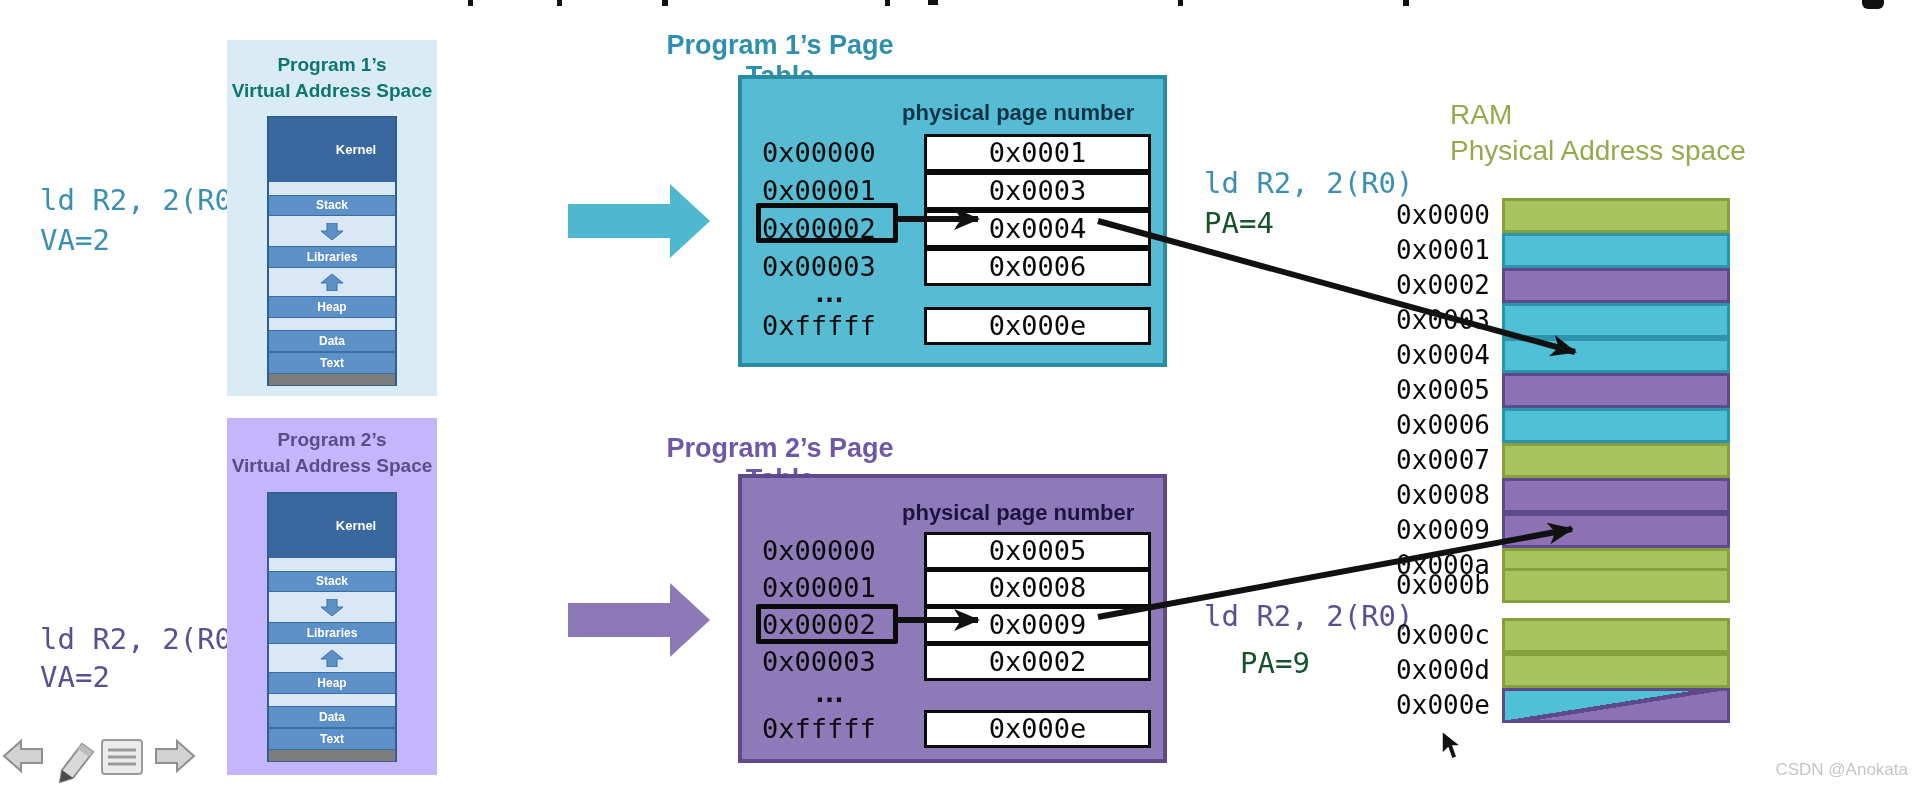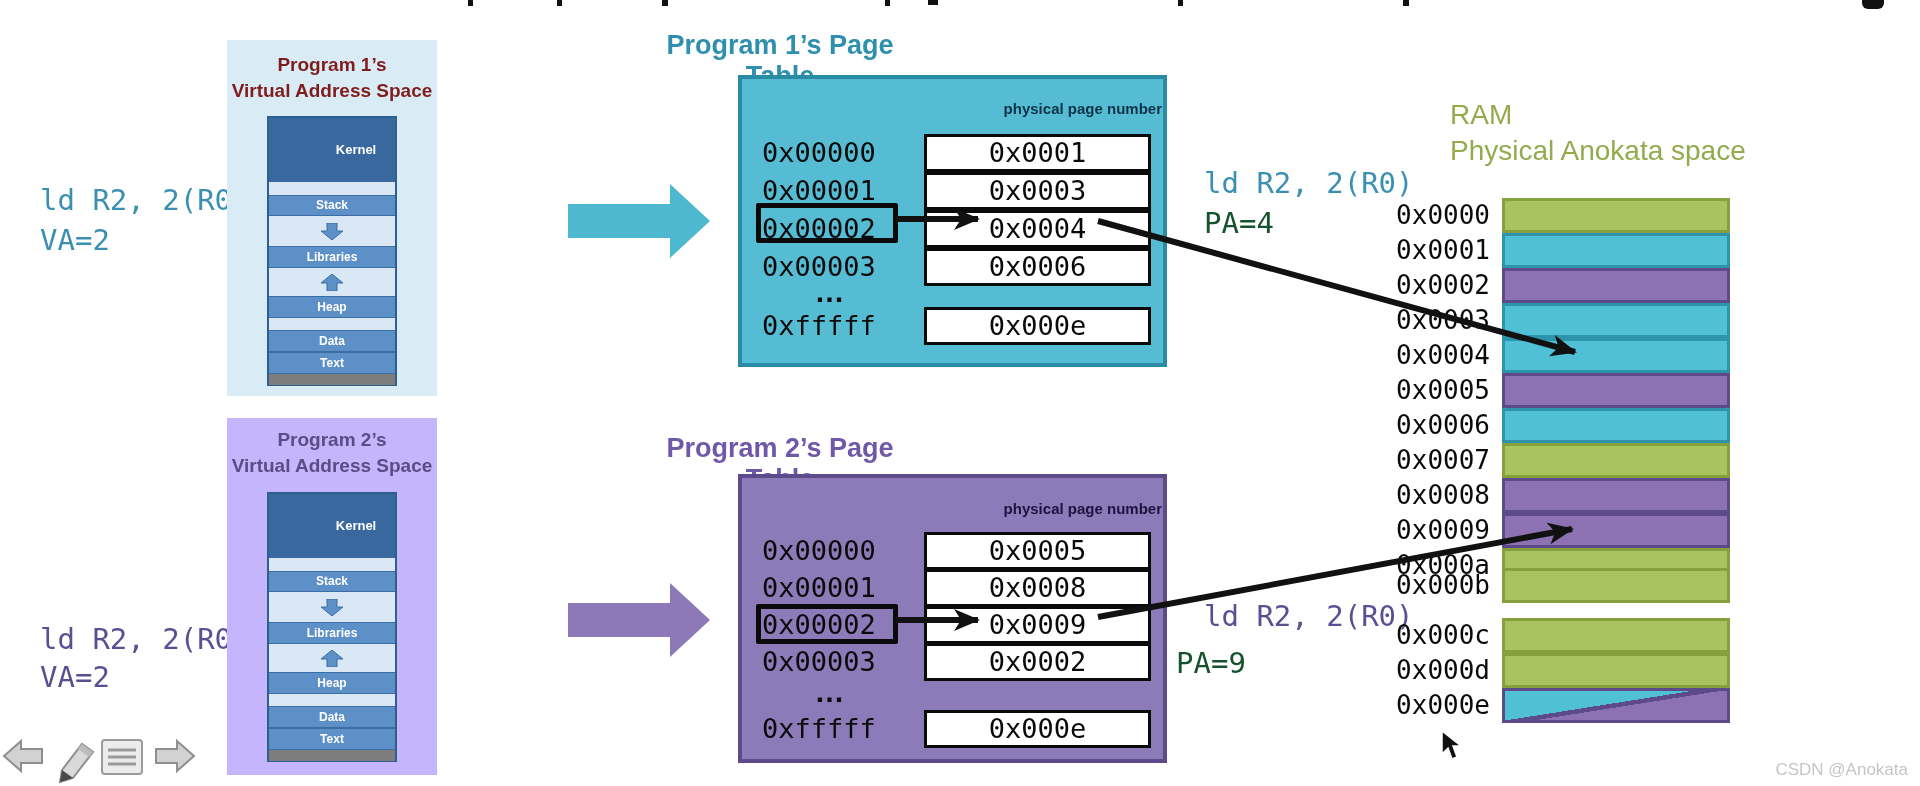--- a/index.html
+++ b/index.html
@@ -16,41 +16,41 @@
   .instr.teal{color:#3b90b2;}
   .instr.purple{color:#5b4f94;}
   .instr.olive{color:#14532d;}
 
   
   .vas{position:absolute;width:210px;height:357px;}
   .vas.p1{background:#d9ecf6;}
   .vas.p2{background:#c4b5fd;}
   .vas-title{position:absolute;left:0;width:210px;text-align:center;
              font-size:19px;font-weight:bold;line-height:24px;}
-  .vas.p1 .vas-title{color:#7f1d1d;}
+  .vas.p1 .vas-title{color:#0f766e;}
   .vas.p2 .vas-title{color:#5c4c86;}
   .memmap{position:absolute;left:40px;width:130px;height:270px;
           border:2px solid #2f5f8f;box-sizing:border-box;background:#d9e8f4;}
   .mm{width:100%;box-sizing:border-box;text-align:center;color:#fff;
       font-weight:bold;overflow:hidden;}
   .mm.kernel{height:64px;background:#38689e;font-size:13px;line-height:64px;padding-left:48px;}
   .mm.blue{background:#5e90c8;font-size:12px;border-top:1px solid #3c6ea6;border-bottom:1px solid #3c6ea6;}
   .mm.lite{background:#d9e8f4;display:flex;align-items:center;justify-content:center;}
   .mm.gray{height:11px;background:#7d7d7d;}
 
   
   .pt{position:absolute;left:738px;width:429px;height:292px;box-sizing:border-box;}
   .pt.p1{background:#56bcd4;border:4px solid #2a8ba5;}
   .pt.p2{background:#8d7ab8;border:4px solid #5d4a8a;}
   .pt-title{position:absolute;left:632px;width:296px;text-align:center;
             font-size:27px;font-weight:bold;}
   .pt-title.t1{color:#2e8fae;}
   .pt-title.t2{color:#6f58a8;}
-  .pt-colhead{position:absolute;left:160px;width:260px;text-align:right;
-              font-size:15px;font-weight:bold;}
+  .pt-colhead{position:absolute;left:160px;width:260px;text-align:left;
+              font-size:22px;font-weight:bold;}
   .pt.p1 .pt-colhead{color:#0e3248;}
   .pt.p2 .pt-colhead{color:#1c1440;}
   .pt-va{position:absolute;left:20px;width:135px;text-align:left;
          font-size:27px;line-height:38px;color:#0a0a0a;}
   .pt-cell{position:absolute;left:182px;width:227px;height:38px;background:#fff;
            border:3px solid #0a0a0a;box-sizing:border-box;text-align:center;
            font-size:27px;line-height:32px;color:#0a0a0a;}
   .pt-dots{position:absolute;left:20px;width:135px;text-align:center;
            font-size:30px;font-weight:bold;color:#0a0a0a;}
   .hl-box{position:absolute;left:14px;width:142px;height:40px;
@@ -181,24 +181,24 @@
   <div class="pt-cell mono" style="top:91px">0x0008</div>
   <div class="pt-cell mono" style="top:128px">0x0009</div>
   <div class="pt-cell mono" style="top:165px">0x0002</div>
   <div class="pt-cell mono" style="top:232px">0x000e</div>
   <div class="hl-box" style="top:126px"></div>
 </div>
 
 <div class="abs mono instr teal" style="left:1204px;top:166px">ld R2, 2(R0)</div>
 <div class="abs mono instr olive" style="left:1204px;top:206px">PA=4</div>
 <div class="abs mono instr purple" style="left:1204px;top:599px">ld R2, 2(R0)</div>
-<div class="abs mono instr olive" style="left:1176px;top:646px">PA=9</div>
+<div class="abs mono instr olive" style="left:1240px;top:646px">PA=9</div>
 
 <div class="ram-title" style="left:1450px;width:340px;top:98px">RAM</div>
-<div class="ram-title" style="left:1450px;width:340px;top:134px">Physical Anokata space</div>
+<div class="ram-title" style="left:1450px;width:340px;top:134px">Physical Address space</div>
 
 <div class="ram-row" style="top:198px">
     <div class="ram-addr mono">0x0000</div>
     <div class="ram-bar" data-color="green"></div>
   </div>
 <div class="ram-row" style="top:233px">
     <div class="ram-addr mono">0x0001</div>
     <div class="ram-bar" data-color="teal"></div>
   </div>
 <div class="ram-row" style="top:268px">

